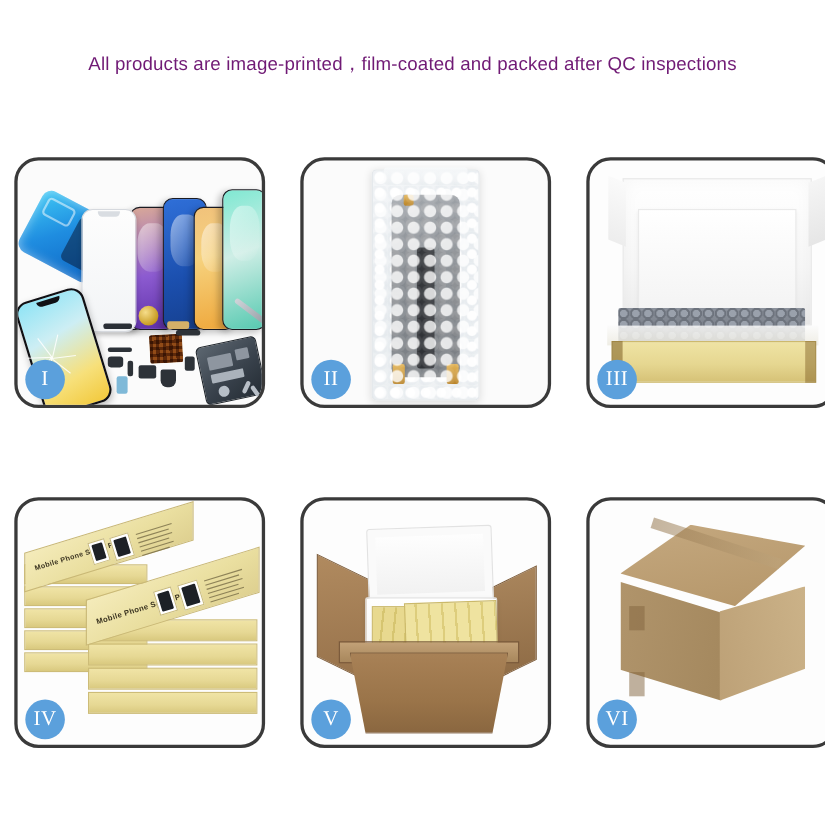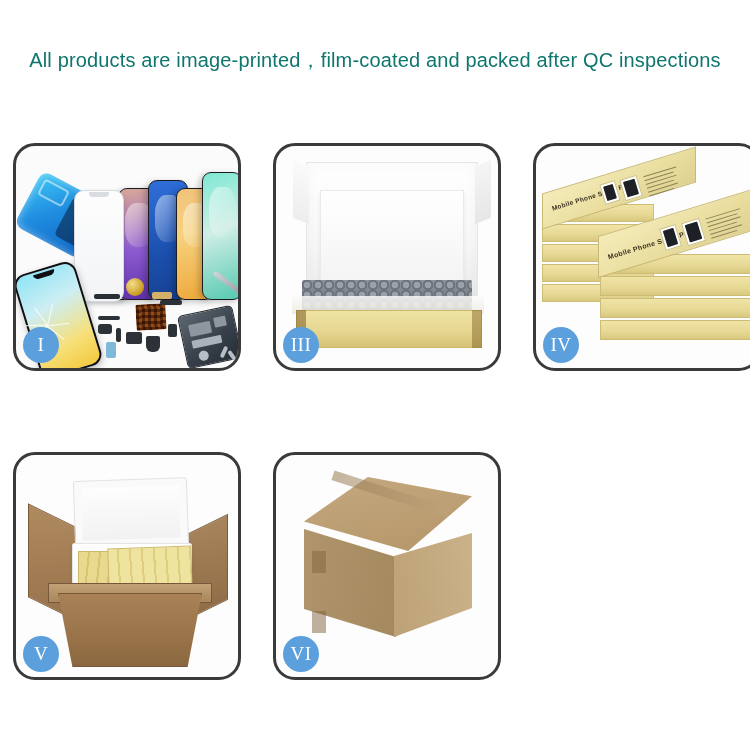--- a/index.html
+++ b/index.html
@@ -18,23 +18,23 @@
     font-family:"Liberation Sans", sans-serif;
     font-size:35px;
     font-weight:400;
     letter-spacing:1.2px;
     color:#161616;
     line-height:1;
     white-space:nowrap;
   }
   .subtitle{
     margin-top:13px;
-    font-size:20px;
+    font-size:17px;
     font-weight:400;
-    color:#0f766e;
+    color:#701a75;
     letter-spacing:.15px;
     white-space:nowrap;
   }
 
   
   .grid{
     position:absolute;
     left:13px;top:143px;
     width:728px;
     display:grid;
@@ -396,20 +396,34 @@
             <div class="chip" style="left:34px;top:8px;width:12px;height:10px;"></div>
             <div class="chip" style="left:12px;top:38px;width:10px;height:10px;border-radius:50%;background:#b6bec7;"></div>
           </div>
           <div class="flex" style="left:128px;top:70px;width:4px;height:12px;transform:rotate(25deg);background:#b7bec6;"></div>
           <div class="flex" style="left:136px;top:74px;width:4px;height:11px;transform:rotate(-35deg);background:#b7bec6;"></div>
         </div>
       </div>
       <div class="badge">I</div>
     </div>
 
+    <div class="panel p2">
+      <div class="scene">
+        <div class="bag">
+          <div class="bagtop"></div>
+          <div class="innerscreen"></div>
+          <div class="flexstrip"></div>
+          <div class="goldtab" style="left:18px;bottom:14px;"></div>
+          <div class="goldtab" style="right:18px;bottom:14px;"></div>
+          <div class="goldtab" style="left:28px;top:22px;height:10px;width:9px;"></div>
+          <div class="bubblelay"></div>
+        </div>
+      </div>
+      <div class="badge">II</div>
+    </div>
 
     <div class="panel p3">
       <div class="scene">
         <div class="oblid"></div>
         <div class="foam"></div>
         <div class="bubblefill"></div>
         <div class="yboxinner"></div>
         <div class="ybox"></div>
       </div>
       <div class="badge">III</div>

